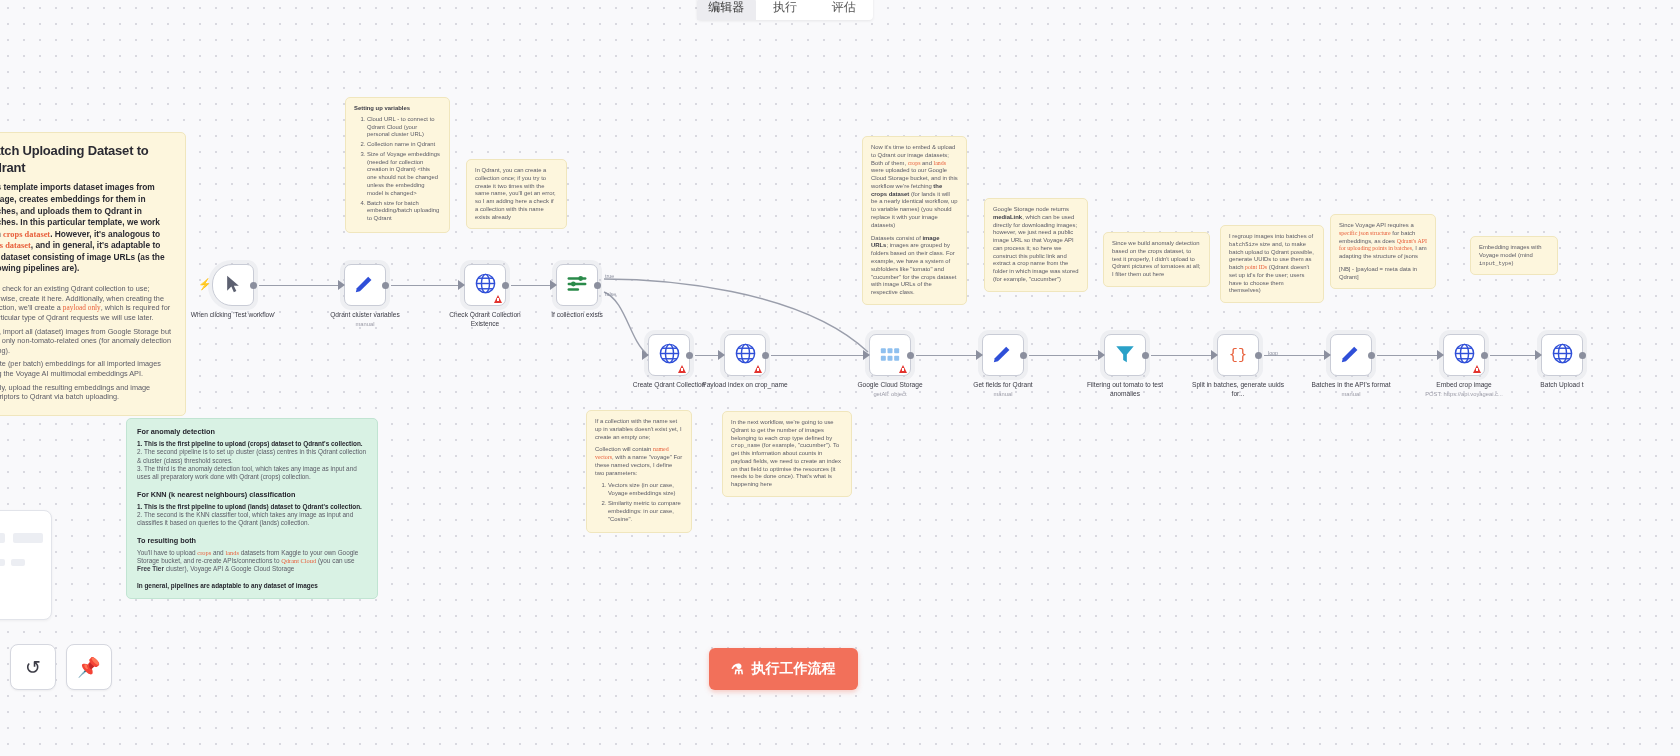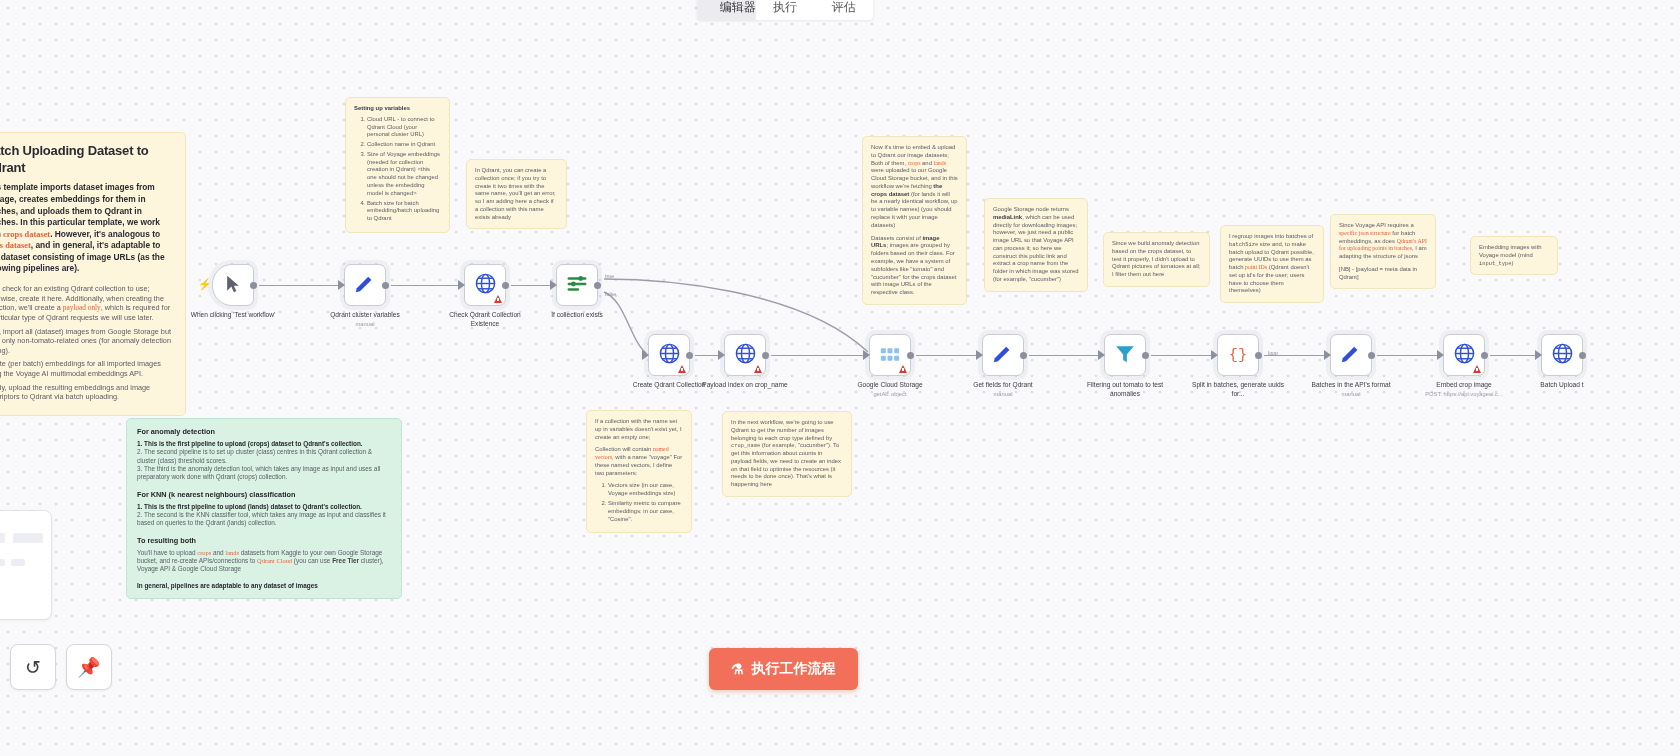--- a/index.html
+++ b/index.html
@@ -25,21 +25,21 @@
     background: #fff;
     border-radius: 4px;
     box-shadow: 0 1px 3px rgba(0,0,0,.08);
   }
   .topbar .tab {
     flex: 1; text-align: center;
     font-size: 12px; color: #555;
     padding-bottom: 4px;
     cursor: pointer;
   }
-  .topbar .tab.active { background:#ececf0; color:#333; border-radius:3px 3px 0 0;text-align:right; }
+  .topbar .tab.active { background:#ececf0; color:#333; border-radius:3px 3px 0 0; }
 
   
   .note {
     position: absolute;
     background: #fdf6dd;
     border: 1px solid #f0e6bd;
     border-radius: 5px;
     color: #5b5b66;
     line-height: 1.32;
     overflow: hidden;
@@ -63,21 +63,21 @@
   #note-vars   { left:345px; top:97px;  width:105px; padding:7px 8px; font-size:5.9px; }
   #note-once   { left:466px; top:159px; width:101px; padding:7px 8px; font-size:5.9px; }
   #note-embed  { left:862px; top:136px; width:105px; padding:7px 8px; font-size:5.9px; }
   #note-media  { left:984px; top:198px; width:104px; padding:7px 8px; font-size:5.9px; }
   #note-anom   { left:1103px;top:232px; width:107px; padding:7px 8px; font-size:5.9px; }
   #note-regroup{ left:1220px;top:225px; width:104px; padding:7px 8px; font-size:5.9px; }
   #note-voyage { left:1330px;top:214px; width:106px; padding:7px 8px; font-size:5.9px; }
   #note-emb2   { left:1470px;top:236px; width:88px;  padding:7px 8px; font-size:5.9px; }
   #note-empty  { left:586px; top:410px; width:106px; padding:7px 8px; font-size:5.9px; }
   #note-count  { left:722px; top:411px; width:130px; padding:7px 8px; font-size:5.9px; }
-  #note-green  { left:126px; top:418px; width:276px; padding:8px 10px; font-size:6.4px; }
+  #note-green  { left:126px; top:418px; width:252px; padding:8px 10px; font-size:6.4px; }
   #note-green .gh { font-weight:bold; color:#26262e; font-size:7.3px; margin:0 0 3px; }
   #note-green .gsec { margin-bottom:8px; }
   #note-green .b1 { font-weight:bold; color:#26262e; }
 
   
   .node {
     position: absolute;
     width: 42px; height: 42px;
     background: #fff;
     border: 1px solid #c9ccd6;

